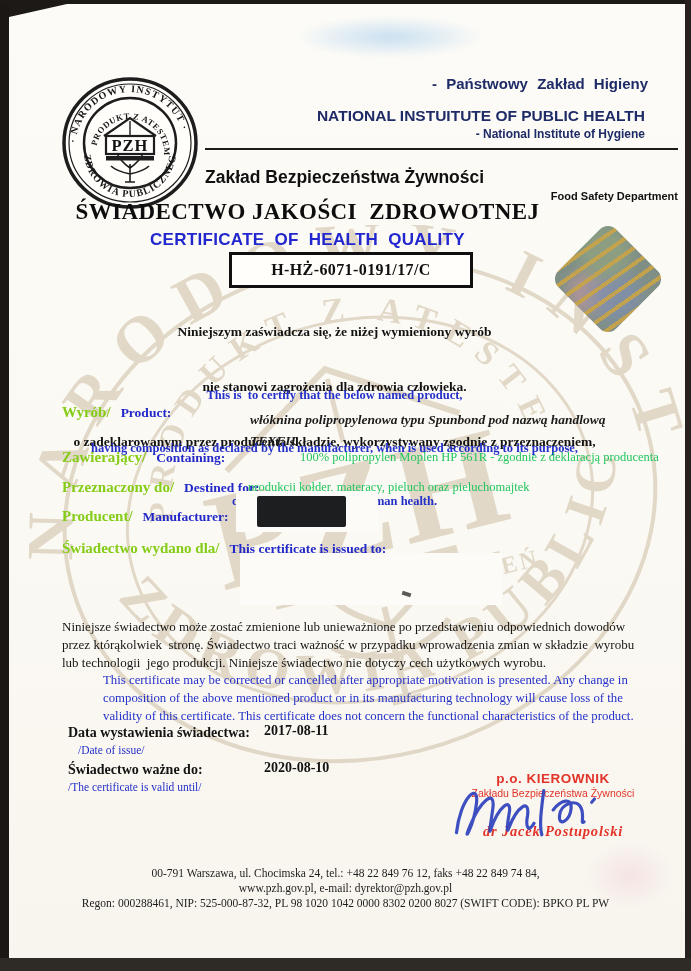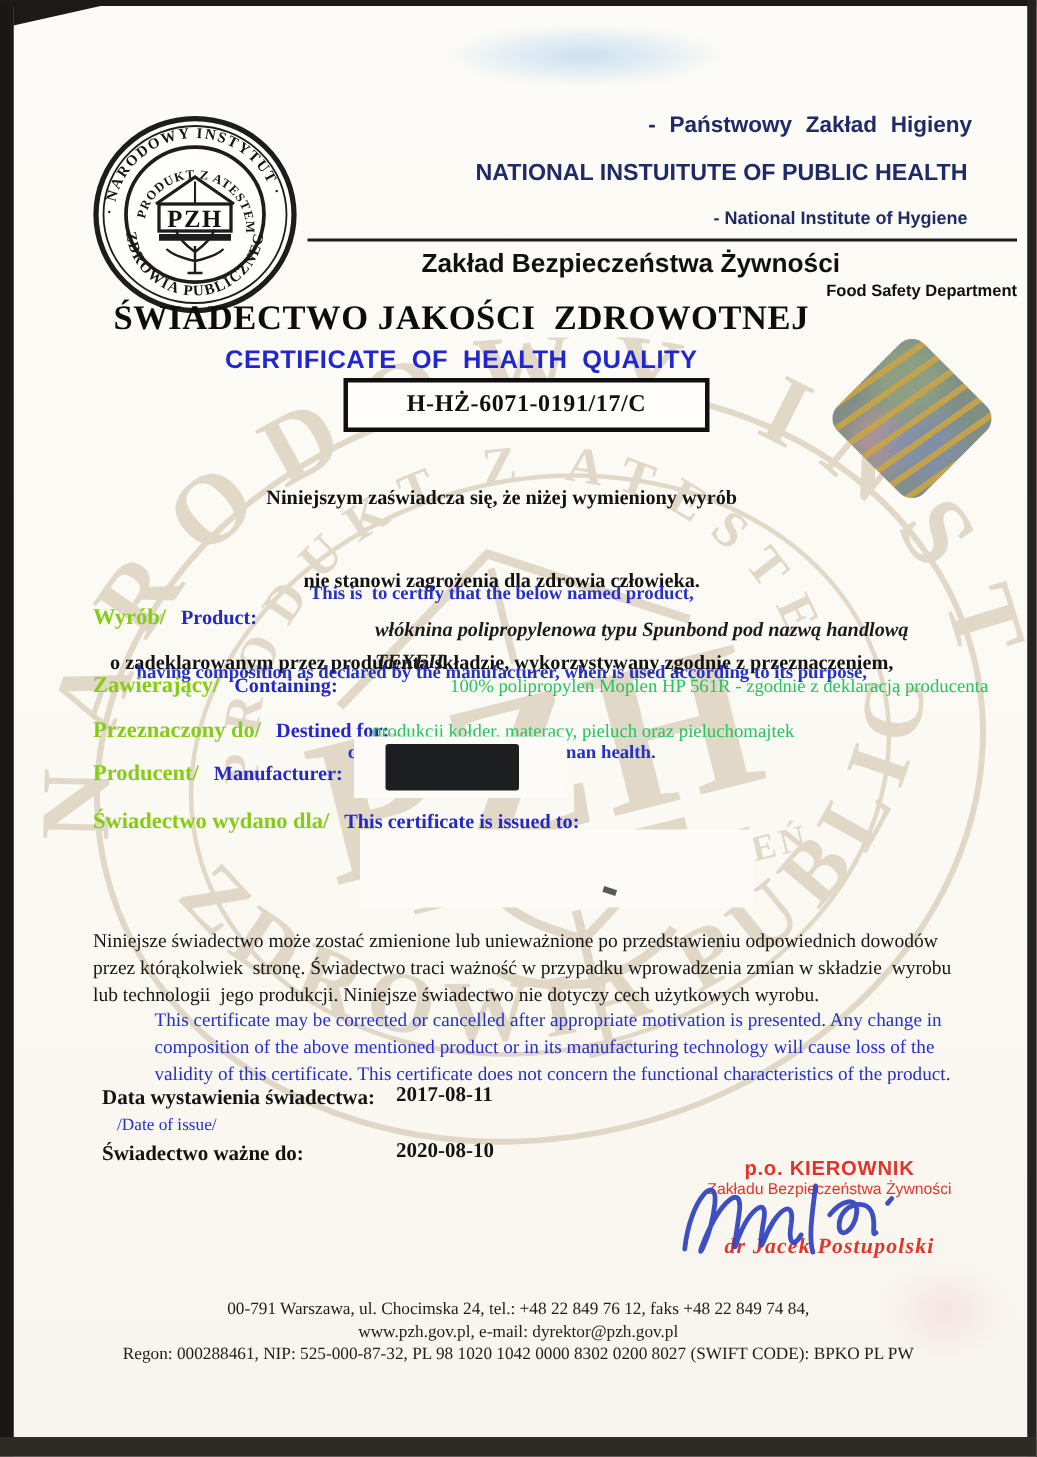--- a/index.html
+++ b/index.html
@@ -24,23 +24,23 @@
   
   .wm{position:absolute;left:25px;top:225px;width:670px;height:580px;z-index:1;opacity:.5;}
   .wm text{fill:#c8b89d;font-family:"Liberation Serif",serif;font-weight:bold;}
   .wm .ln{stroke:#c8b89d;fill:none;}
 
   
   .hdr{position:absolute;left:205px;top:72px;width:473px;z-index:3;}
   .hdr-pl{font:bold 19px "Liberation Sans",sans-serif;color:#1e2b66;text-align:center;letter-spacing:.2px;}
   .hdr-pl-sub{font:bold 15px "Liberation Sans",sans-serif;color:#1e2b66;text-align:right;padding-right:30px;margin-top:3px;word-spacing:5px;}
   .hdr-en{font:bold 15.5px "Liberation Sans",sans-serif;color:#1e2b66;text-align:right;padding-right:33px;margin-top:15px;}
-  .hdr-en-sub{font:bold 12px "Liberation Sans",sans-serif;color:#1e2b66;text-align:right;padding-right:33px;margin-top:13px;}
+  .hdr-en-sub{font:bold 12px "Liberation Sans",sans-serif;color:#1e2b66;text-align:right;padding-right:33px;margin-top:2px;}
   .hdr-rule{height:2px;background:#1c1c1c;margin-top:7px;}
-  .hdr-dept{font:bold 17.5px "Liberation Sans",sans-serif;color:#101010;text-align:center;padding-right:42px;margin-top:4px;}
+  .hdr-dept{font:bold 17.5px "Liberation Sans",sans-serif;color:#101010;text-align:left;padding-right:42px;margin-top:17px;}
   .hdr-dept-en{font:bold 11px "Liberation Sans",sans-serif;color:#101010;text-align:right;margin-top:2px;}
 
   .logo{position:absolute;left:58px;top:74px;width:144px;height:138px;z-index:3;}
 
   
   .title-pl{position:absolute;left:35px;top:199px;width:545px;text-align:center;z-index:3;
     font:bold 23px "Liberation Serif",serif;color:#0d0d0d;letter-spacing:.4px;white-space:pre-wrap;}
   .title-en{position:absolute;left:35px;top:230px;width:545px;text-align:center;z-index:3;
     font:bold 17px "Liberation Sans",sans-serif;color:#2126cf;word-spacing:5px;letter-spacing:.3px;}
   .cert-box{position:absolute;left:229px;top:252px;width:238px;height:30px;z-index:3;
@@ -231,20 +231,21 @@
   <div class="dates">
     <div class="drow">
       <span class="dlbl">Data wystawienia świadectwa:</span>
       <span class="dval">2017-08-11</span>
     </div>
     <div class="dsub">/Date of issue/</div>
     <div class="drow">
       <span class="dlbl">Świadectwo ważne do:</span>
       <span class="dval">2020-08-10</span>
     </div>
+    <div class="dsub dsub2">/The certificate is valid until/</div>
   </div>
 
   <div class="stamp">
     <div class="stamp-1">p.o. KIEROWNIK</div>
     <div class="stamp-2">Zakładu Bezpieczeństwa Żywności</div>
     <div class="stamp-name">dr Jacek Postupolski</div>
   </div>
   <svg class="sign" viewBox="0 0 215 88">
     <g transform="rotate(-4 107 44)" stroke="#2e41bd" stroke-width="3.2" fill="none" stroke-linecap="round" opacity=".92">
       <path d="M10,62 C16,28 36,12 32,34 C28,56 14,76 24,56 C36,32 52,20 48,40 C45,55 42,66 44,62 C54,38 68,30 64,46 C61,58 60,66 62,62 C72,40 86,32 82,50 C79,62 82,67 88,58"></path>

